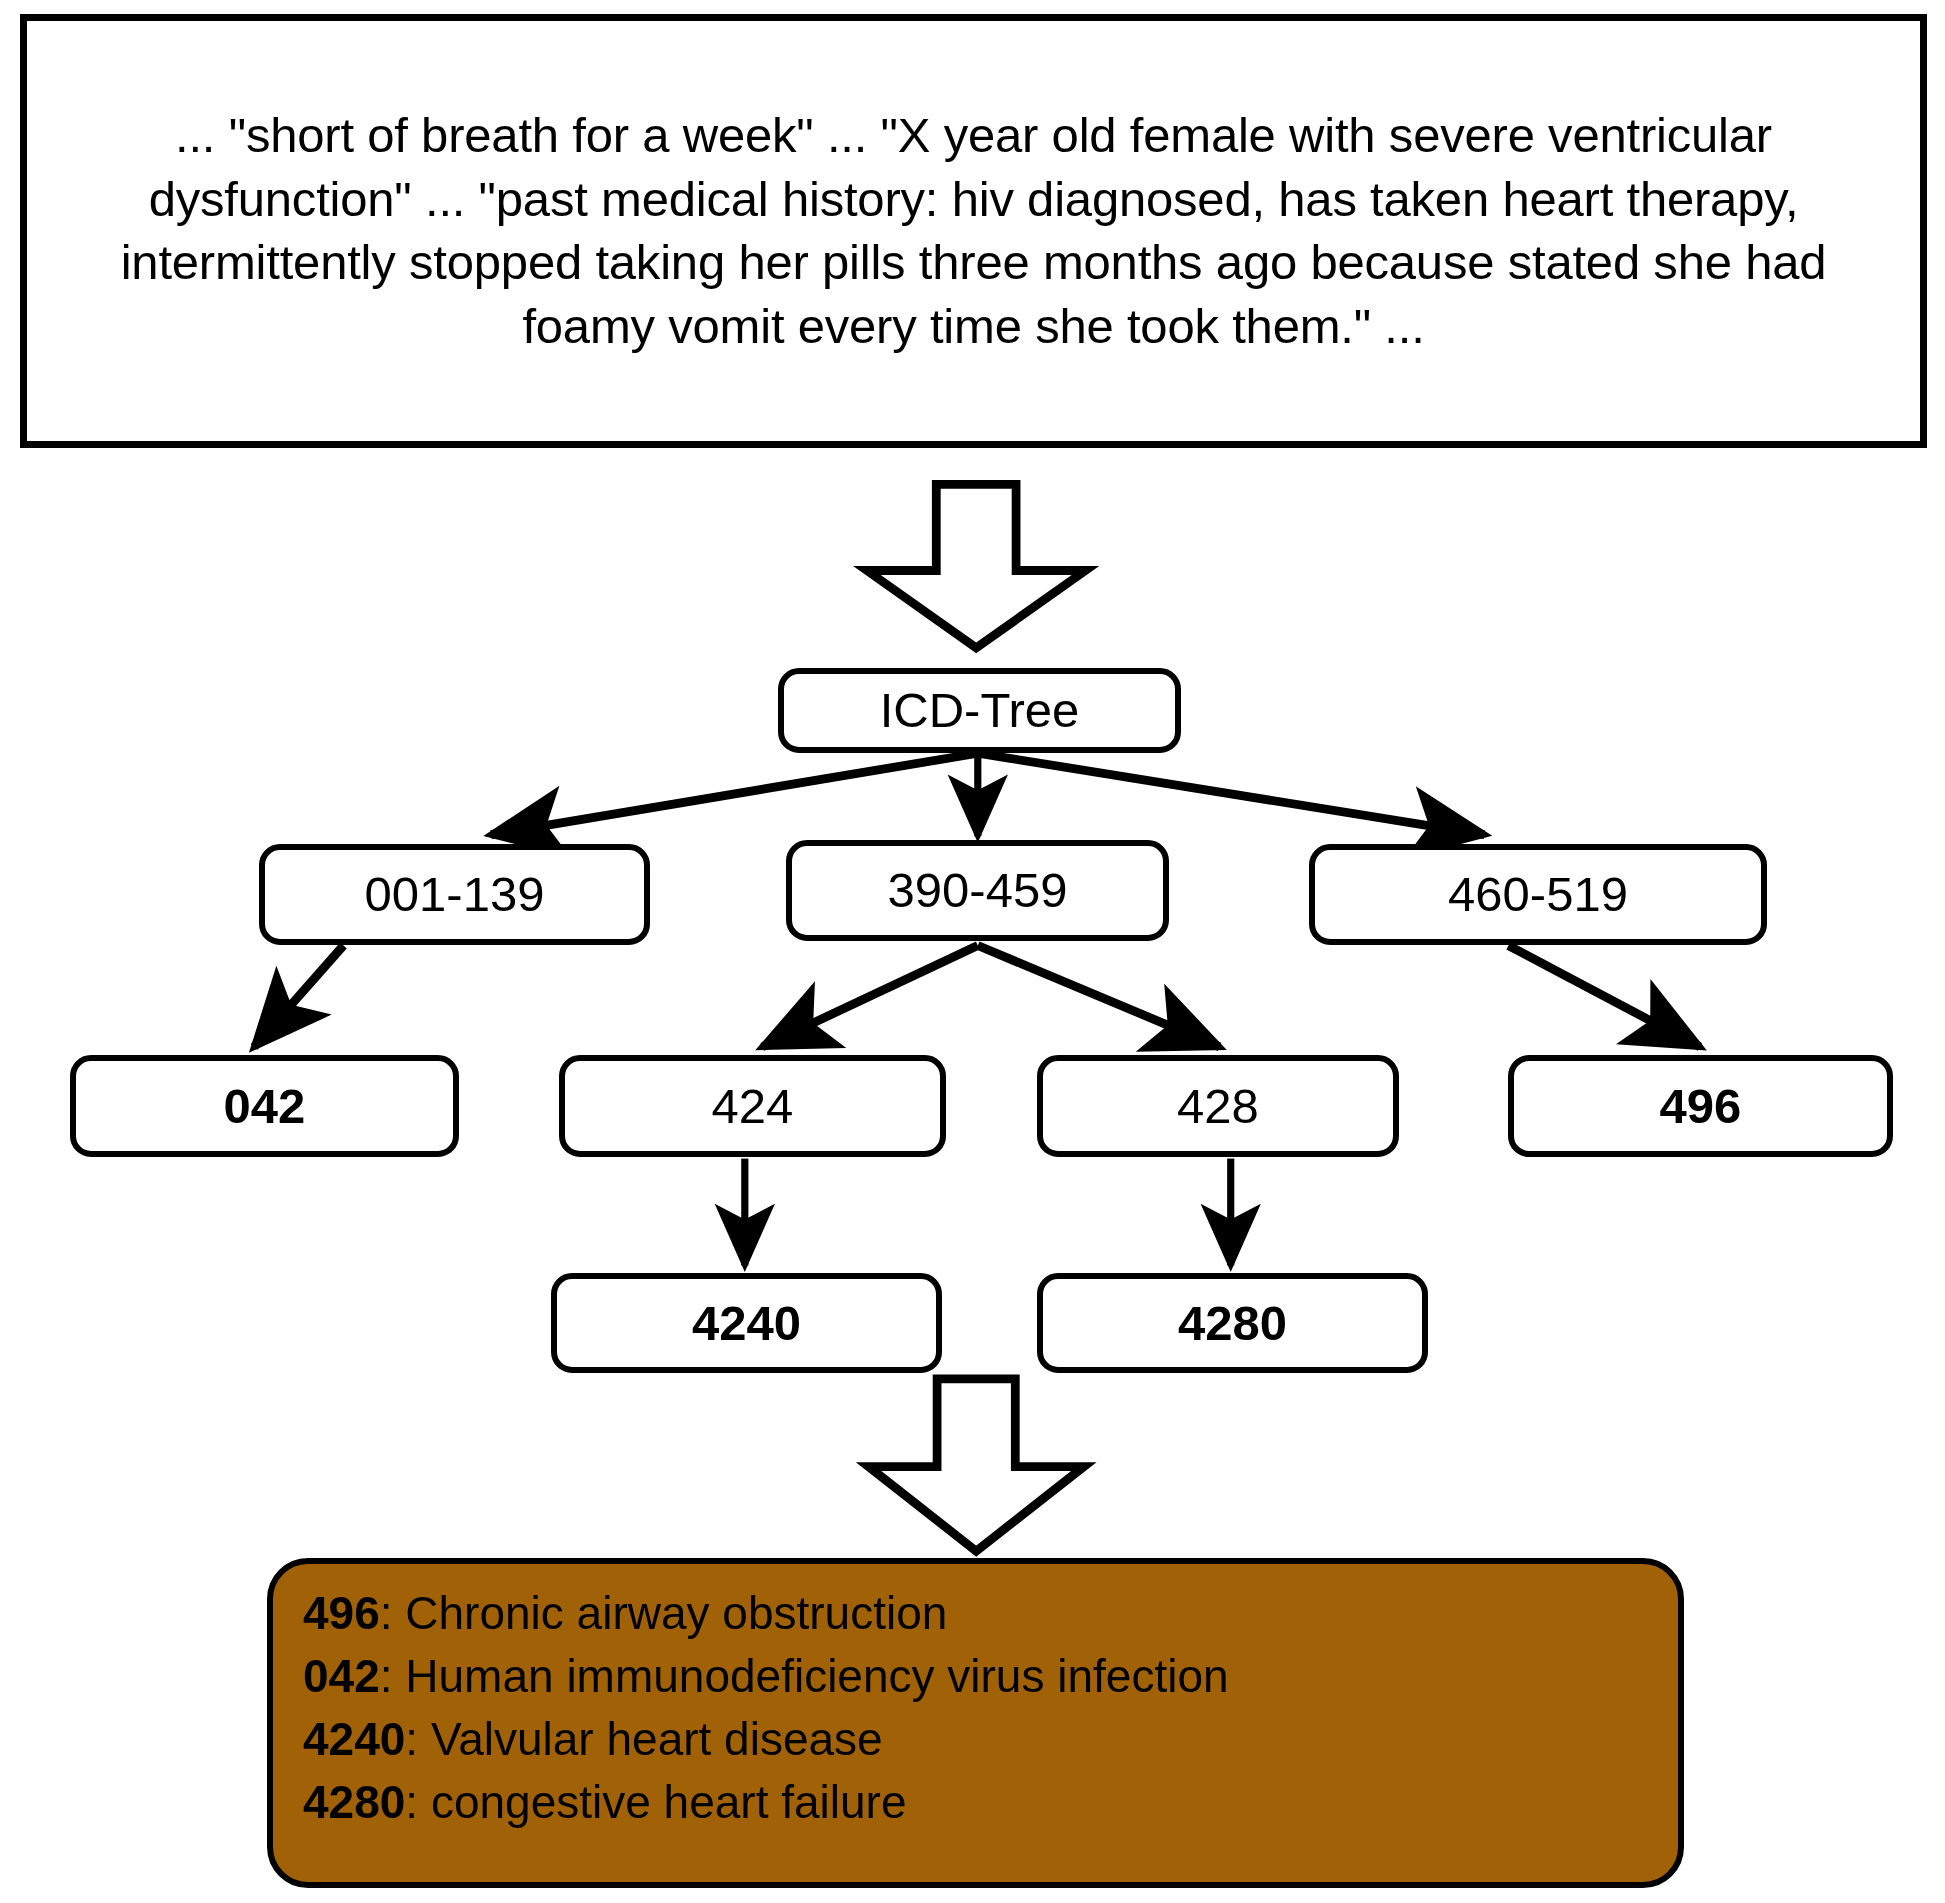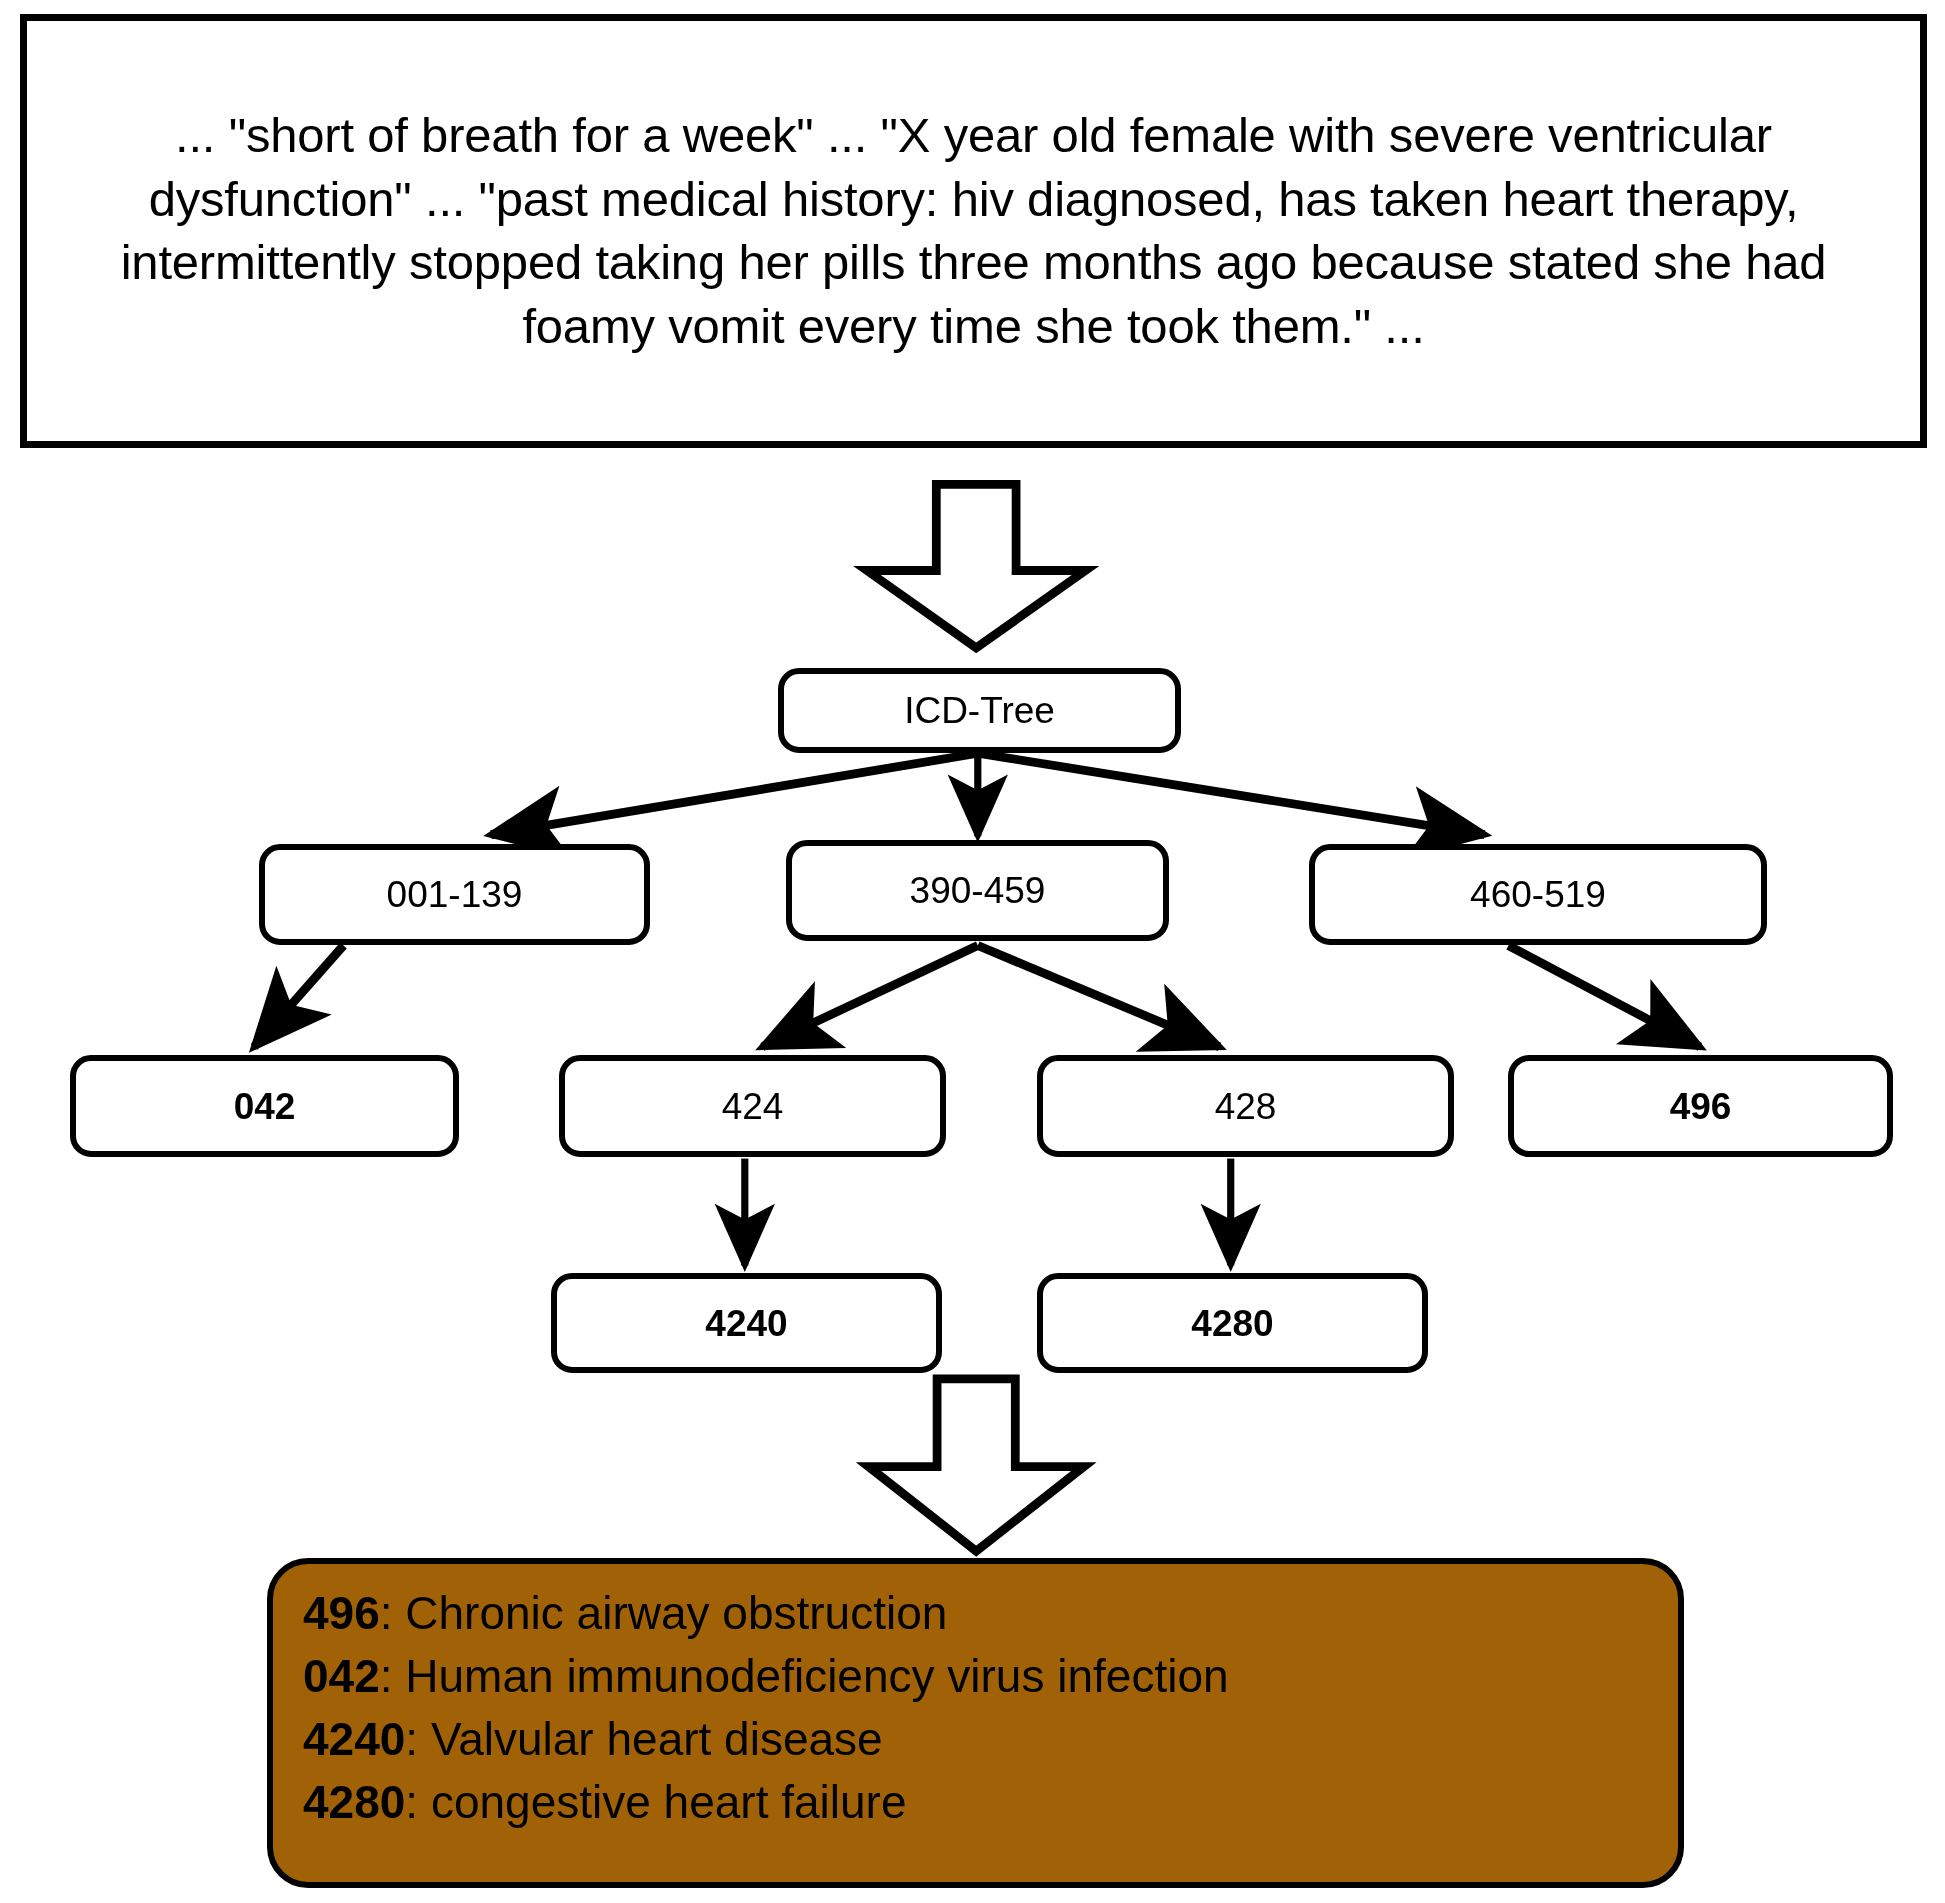--- a/index.html
+++ b/index.html
@@ -56,33 +56,33 @@
     border: 6.4px solid #000000;
     border-radius: 21px;
     background: #ffffff;
     display: flex;
     align-items: center;
     justify-content: center;
     color: #000000;
     z-index: 3;
   }
   .node .label {
-    font-size: 37px;
+    font-size: 49px;
     line-height: 1;
     white-space: nowrap;
   }
   .node.bold .label { font-weight: bold; }
 
   .n-root   { left: 778px;  top: 668px;  width: 403px; height: 85px; }
   .n-l2a    { left: 259px;  top: 844px; width: 391px; height: 101px; }
   .n-l2b    { left: 786px;  top: 840px; width: 383px; height: 101px; }
   .n-l2c    { left: 1309px; top: 844px; width: 458px; height: 101px; }
   .n-l3a    { left: 70px;   top: 1055px; width: 389px; height: 102px; }
   .n-l3b    { left: 559px;  top: 1055px; width: 387px; height: 102px; }
-  .n-l3c    { left: 1037px; top: 1055px; width: 417px; height: 102px; }
+  .n-l3c    { left: 1037px; top: 1055px; width: 362px; height: 102px; }
   .n-l3d    { left: 1508px; top: 1055px; width: 385px; height: 102px; }
   .n-l4a    { left: 551px;  top: 1273px; width: 391px; height: 100px; }
   .n-l4b    { left: 1037px; top: 1273px; width: 391px; height: 100px; }
 
   
   .legend-box {
     position: absolute;
     left: 267px;
     top: 1558px;
     width: 1417px;

